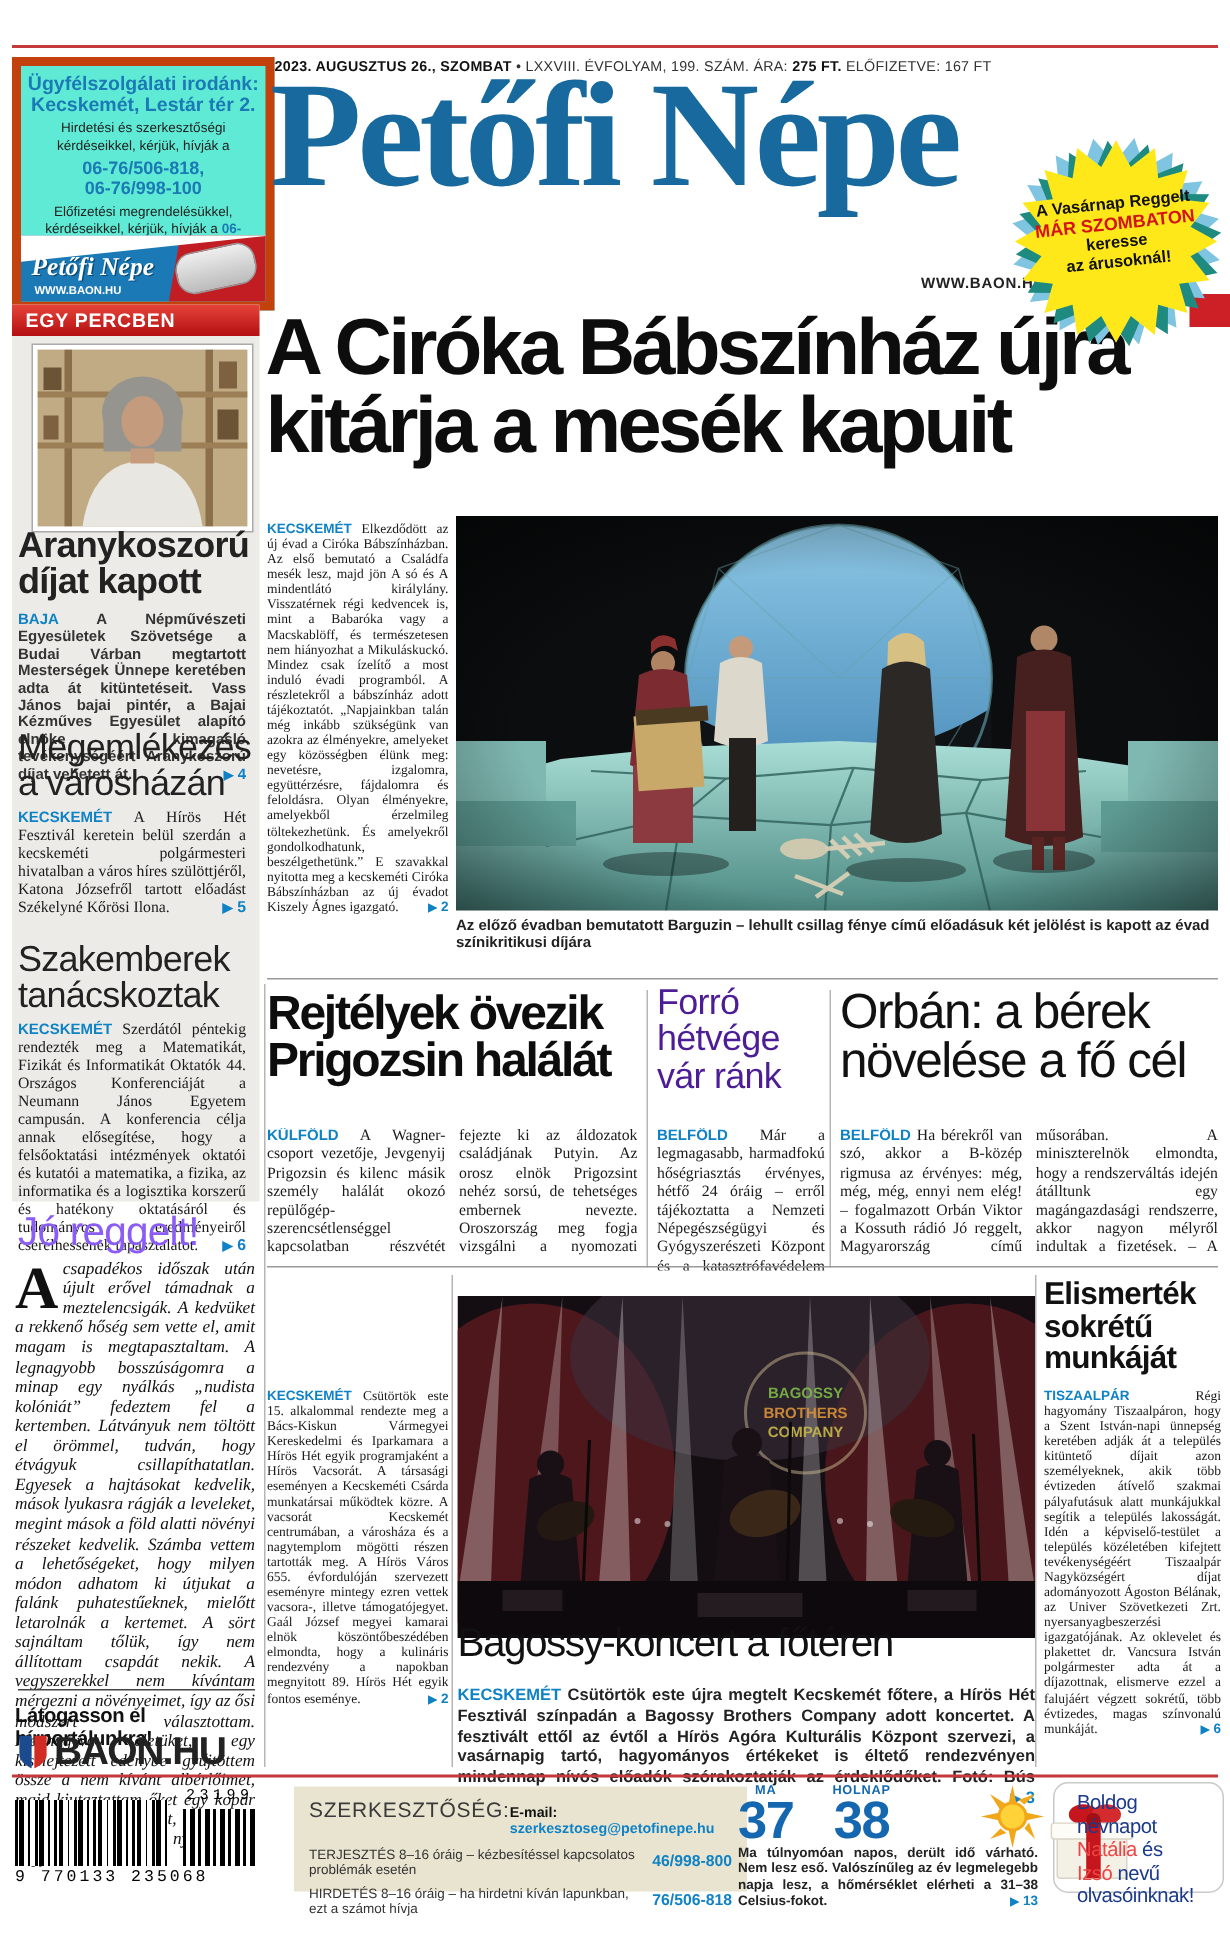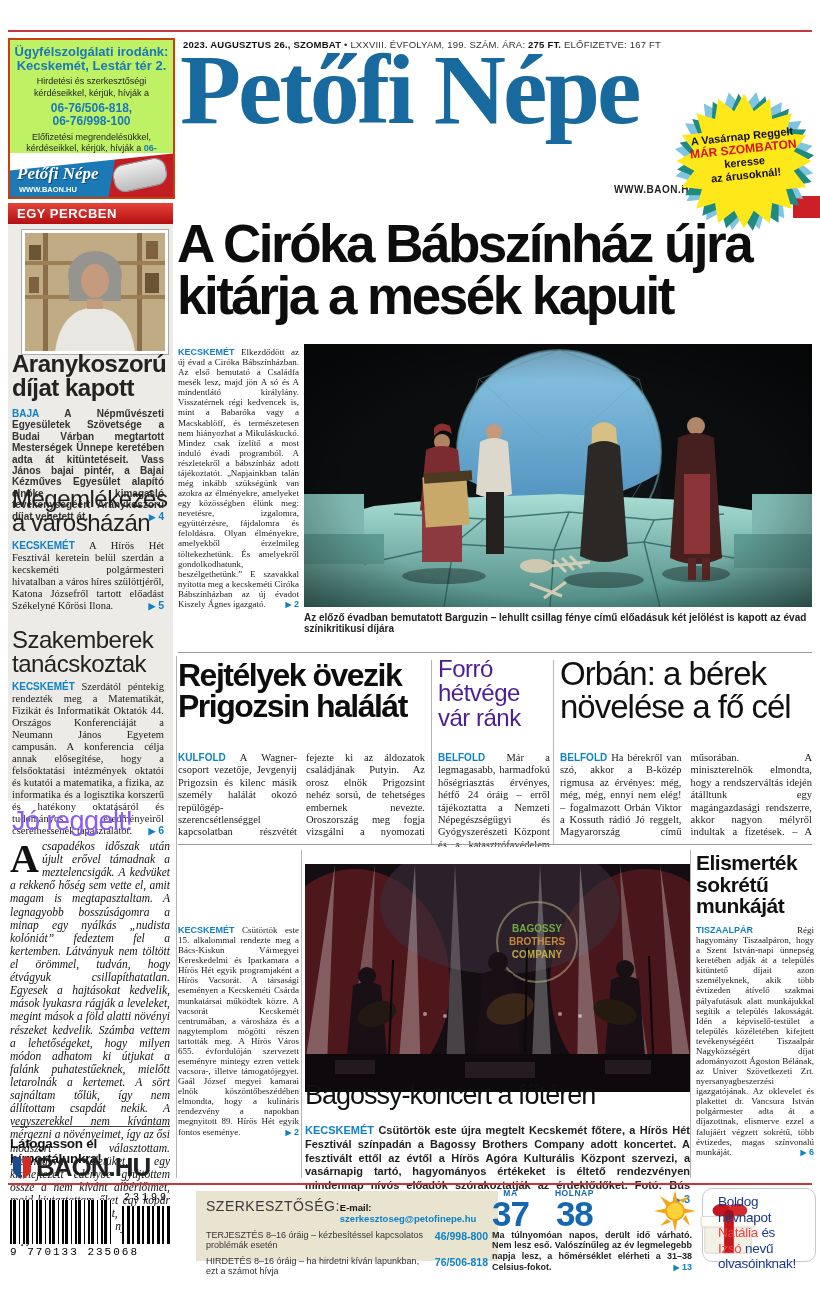--- a/index.html
+++ b/index.html
@@ -15,42 +15,42 @@
   .vrule{position:absolute;background:#b5b5b5;width:1px;}
   
   .topline{position:absolute;left:8px;right:8px;top:30px;height:2px;background:#c5393c;}
   .dateline{left:183px;top:39px;font-size:9.5px;color:#333;letter-spacing:.2px;}
   .dateline b{color:#111;}
   .masthead{left:180px;top:40px;font-family:"Liberation Serif",serif;font-weight:bold;
             font-size:100px;color:#17699e;letter-spacing:-3px;line-height:1;}
   .wwwbaon{left:614px;top:184px;font-size:10px;font-weight:bold;color:#222;letter-spacing:.5px;}
   .corner-red{right:0;top:196px;width:27px;height:22px;background:#cc1f26;}
   
-  .svcbox{left:8px;top:38px;width:163px;height:157px;border:2px solid #c2410c;background:#bef264;
+  .svcbox{left:8px;top:38px;width:163px;height:157px;border:6px solid #c2410c;background:#5eead4;
           text-align:center;font-size:9px;line-height:1.25;}
   .svc-t{color:#1b79b5;font-weight:bold;font-size:13px;line-height:1.05;margin-top:5px;}
   .svc-p{color:#1b79b5;font-weight:bold;font-size:12px;line-height:1.1;margin-top:3px;}
   .svc-body{color:#222;margin-top:4px;padding:0 6px;}
   .svc-body b{color:#1b79b5;}
   .svc-logo{position:absolute;left:0;right:0;bottom:0;height:44px;
      background:linear-gradient(100deg,#1b79b5 0 62%,#c21d23 62.5% 100%);overflow:hidden;}
   .svc-logo:before{content:"";position:absolute;left:-10px;top:-14px;width:200px;height:22px;background:#fff;transform:rotate(-6deg);}
   .svc-pn{position:absolute;left:7px;top:10px;color:#fff;font-family:"Liberation Serif",serif;
           font-weight:bold;font-style:italic;font-size:17px;text-shadow:1px 1px 0 #0b4a74;}
   .svc-www{position:absolute;left:9px;bottom:3px;color:#fff;font-size:7.5px;font-weight:bold;}
   .svc-roll{position:absolute;right:6px;top:8px;width:52px;height:26px;background:linear-gradient(#eee,#bbb);
             border-radius:12px;transform:rotate(-12deg);border:1px solid #999;}
   
   .badge{right:-4px;top:86px;width:160px;height:150px;z-index:5;}
   .badge-text{position:absolute;left:0;top:44px;width:160px;text-align:center;transform:rotate(-6deg);
               font-size:11px;font-weight:bold;color:#111;line-height:1.15;}
   .badge-text .red{color:#d41317;font-size:12px;}
   
   .mainhead{left:177px;top:206px;width:640px;font-size:53px;font-weight:bold;letter-spacing:-2.5px;
-            line-height:.99;color:#0d0d0d;margin-top:12px;}
+            line-height:.99;color:#0d0d0d;}
   
   .sidebar-bg{left:8px;top:203px;width:165px;height:598px;background:#edebe7;}
   .eyeband{left:8px;top:203px;width:165px;height:21px;background:linear-gradient(#e5443a,#b40f12);
            color:#fff;font-weight:bold;font-size:13px;line-height:21px;padding-left:9px;box-sizing:border-box;letter-spacing:.5px;}
   .portrait{left:22px;top:230px;width:140px;height:118px;border:3px solid #fff;outline:1px solid #aaa;}
   .sb-title{left:12px;width:156px;font-size:24px;letter-spacing:-.5px;line-height:1.0;color:#222;}
   .sb-title.bold{font-weight:bold;}
   .sb-body{left:12px;width:152px;font-size:10.5px;line-height:1.14;color:#1a1a1a;}
   .sb-body.sans{font-family:"Liberation Sans",sans-serif;font-weight:bold;font-size:10px;color:#333;}
   .jr-title{left:12px;top:806px;font-size:27px;color:#8b5cf6;letter-spacing:-.5px;}
@@ -90,21 +90,21 @@
      background:repeating-linear-gradient(90deg,#000 0 2px,#fff 2px 3px,#000 3px 6px,#fff 6px 9px,#000 9px 10px,#fff 10px 13px);}
   .bc-sup{position:absolute;left:112px;top:14px;width:48px;height:38px;
      background:repeating-linear-gradient(90deg,#000 0 2px,#fff 2px 5px,#000 5px 8px,#fff 8px 10px);}
   .bc-num{position:absolute;left:0;top:54px;font-family:"Liberation Mono",monospace;font-size:11px;letter-spacing:2px;color:#000;}
   .bc-supnum{position:absolute;left:114px;top:0;font-family:"Liberation Mono",monospace;font-size:10px;letter-spacing:3px;color:#000;}
   .edbox{left:180px;top:1191px;width:302px;height:70px;background:#e9e4d0;padding:7px 10px;box-sizing:border-box;margin-left:16px;}
   .ed-row1{display:flex;justify-content:space-between;align-items:baseline;}
   .ed-label{font-size:14px;color:#3a3a3a;letter-spacing:.5px;}
   .ed-mail{font-size:9.5px;color:#111;font-weight:bold;}
   .ed-mail .blue{color:#0f82c6;}
-  .ed-line{display:flex;justify-content:space-between;font-size:9px;color:#333;margin-top:6px;}
+  .ed-line{display:flex;justify-content:space-between;font-size:9px;color:#333;margin-top:6px;align-items:center;}
   .ed-line .ph{color:#0f82c6;font-weight:bold;font-size:10.5px;white-space:nowrap;margin-left:4px;}
   .weather{left:492px;top:1188px;width:200px;}
   .w-labels{display:flex;gap:26px;}
   .w-col{text-align:center;}
   .w-lab{font-size:8.5px;font-weight:bold;color:#1567b0;letter-spacing:.5px;}
   .w-num{font-size:35px;font-weight:bold;color:#1567b0;line-height:.9;letter-spacing:-1px;}
   .w-sun{position:absolute;left:162px;top:2px;}
   .w-text{margin-top:5px;font-size:9px;line-height:1.2;font-weight:bold;color:#222;text-align:justify;width:200px;}
   .nameday{left:702px;top:1188px;width:112px;height:72px;border:1px solid #c9c9c9;border-radius:10px;background:#fff;}
   .nd-gift{position:absolute;left:-4px;bottom:-2px;}

